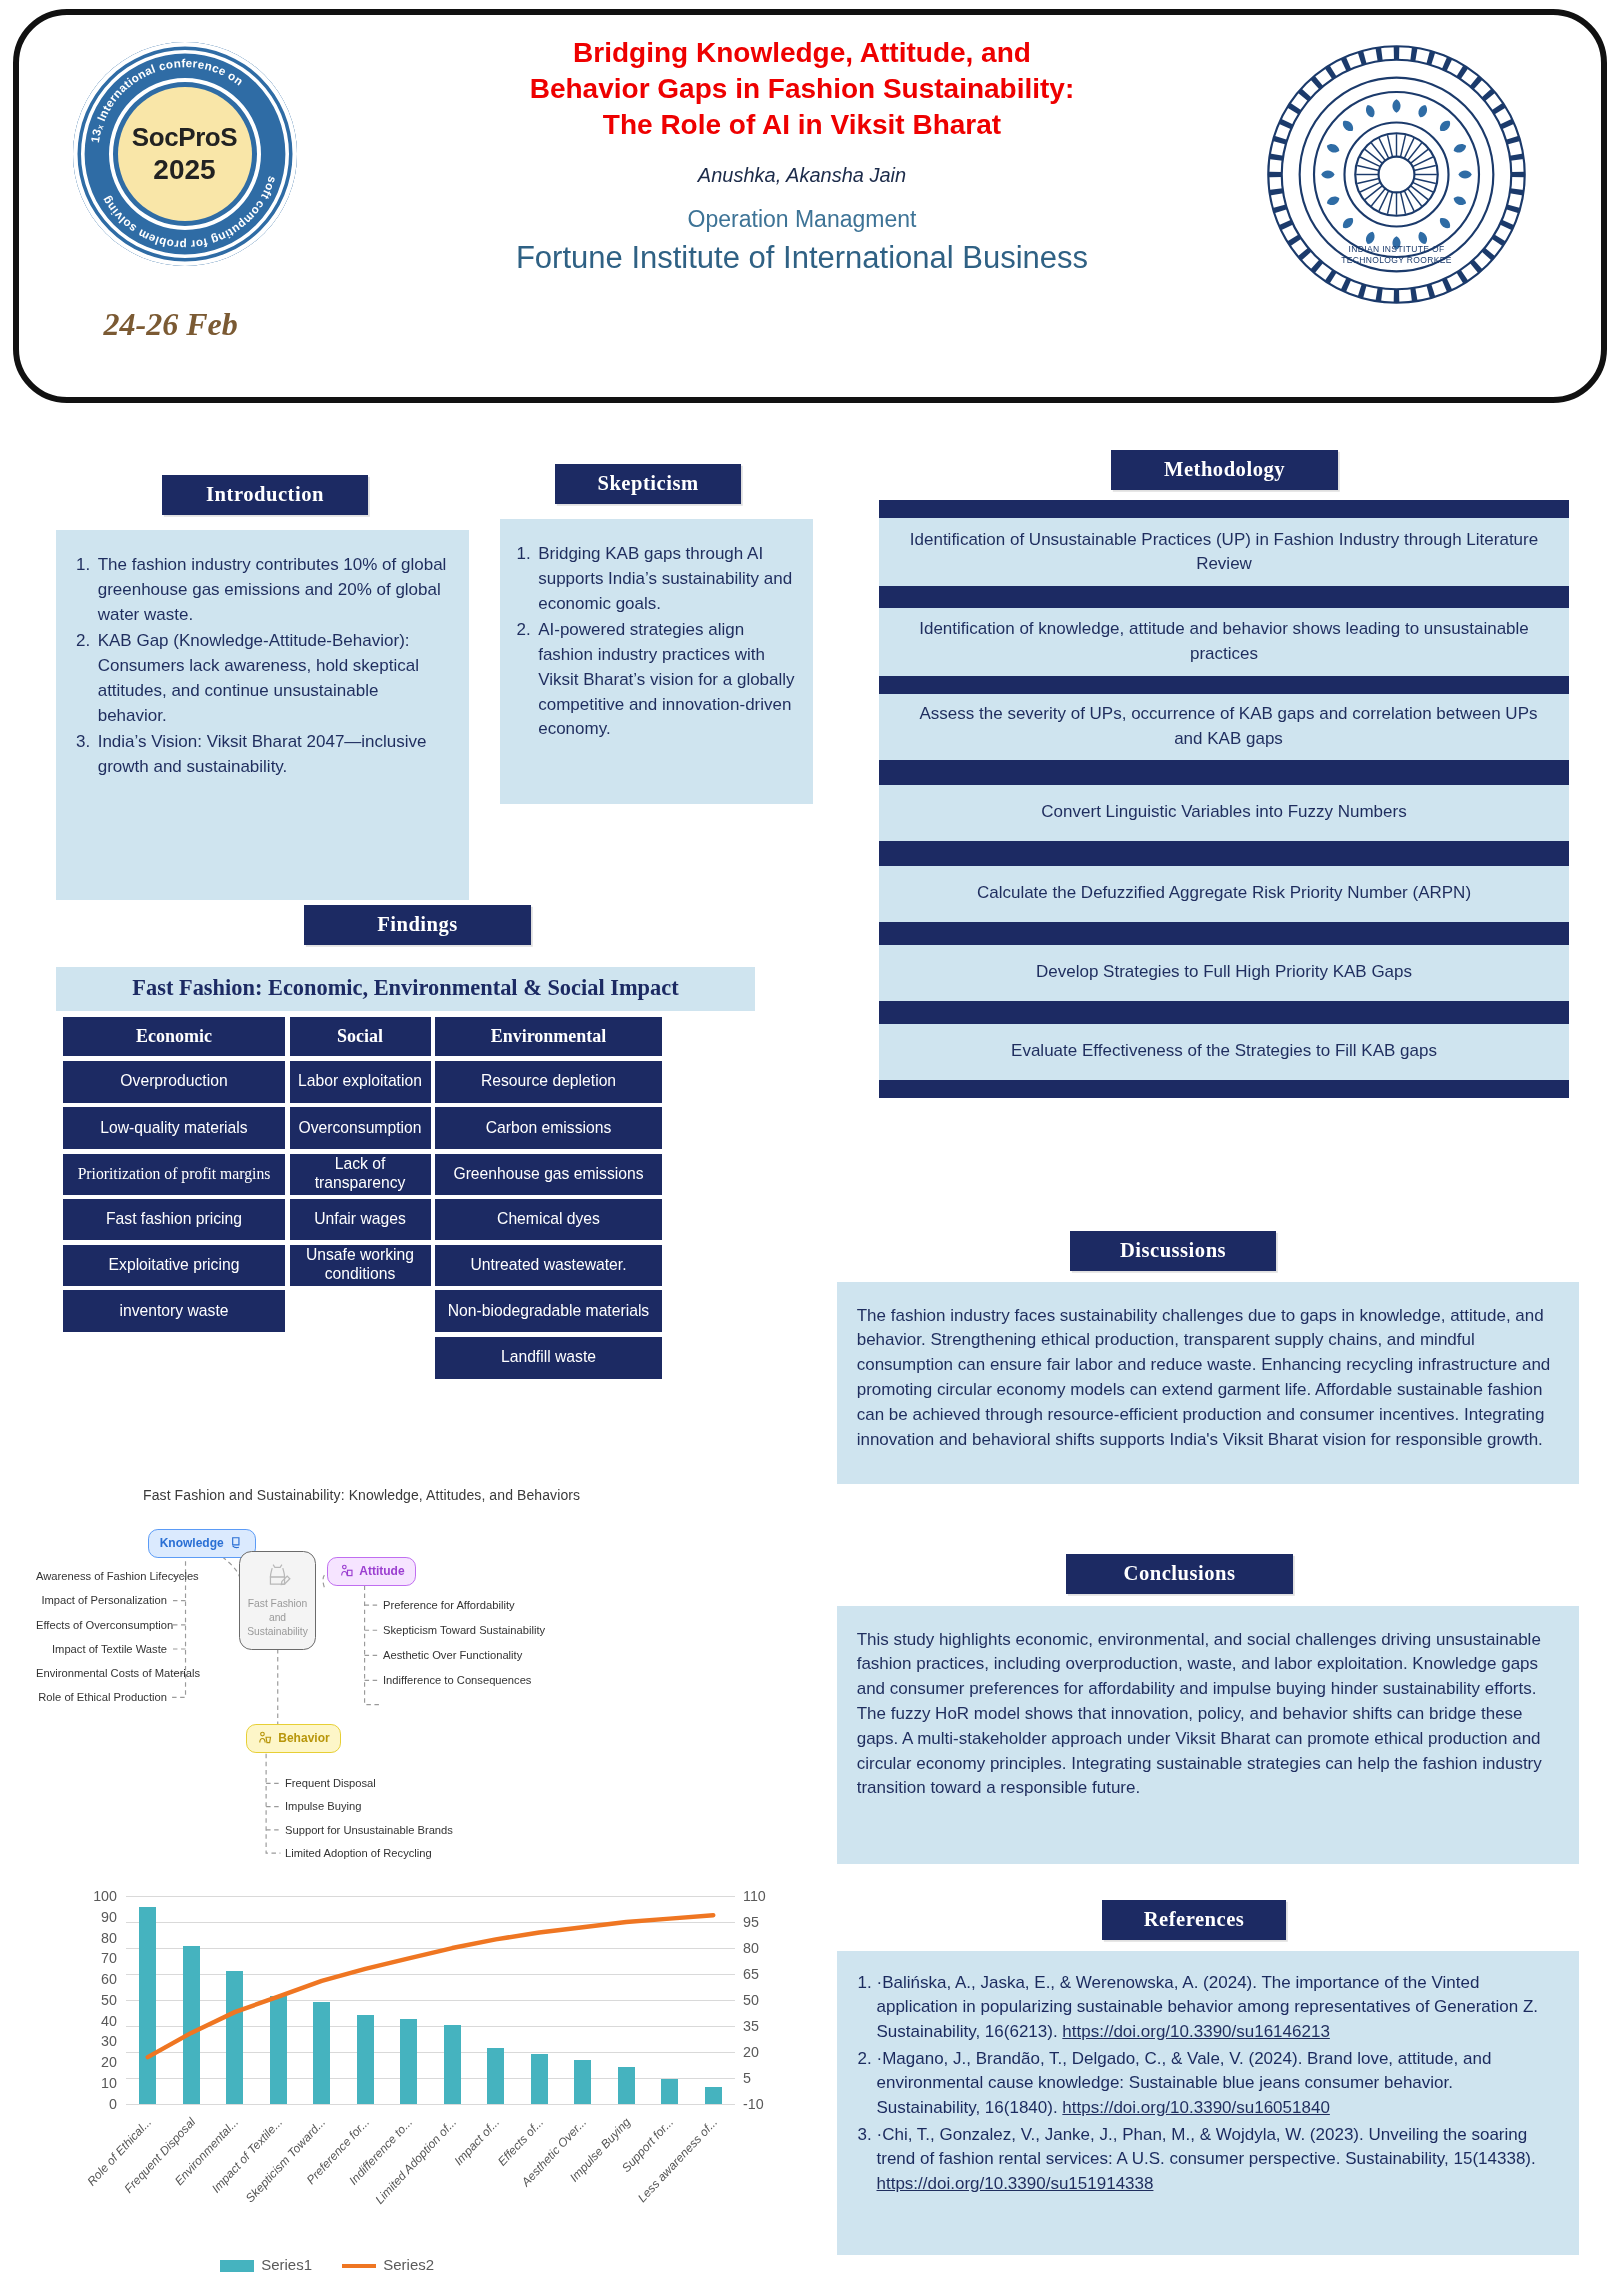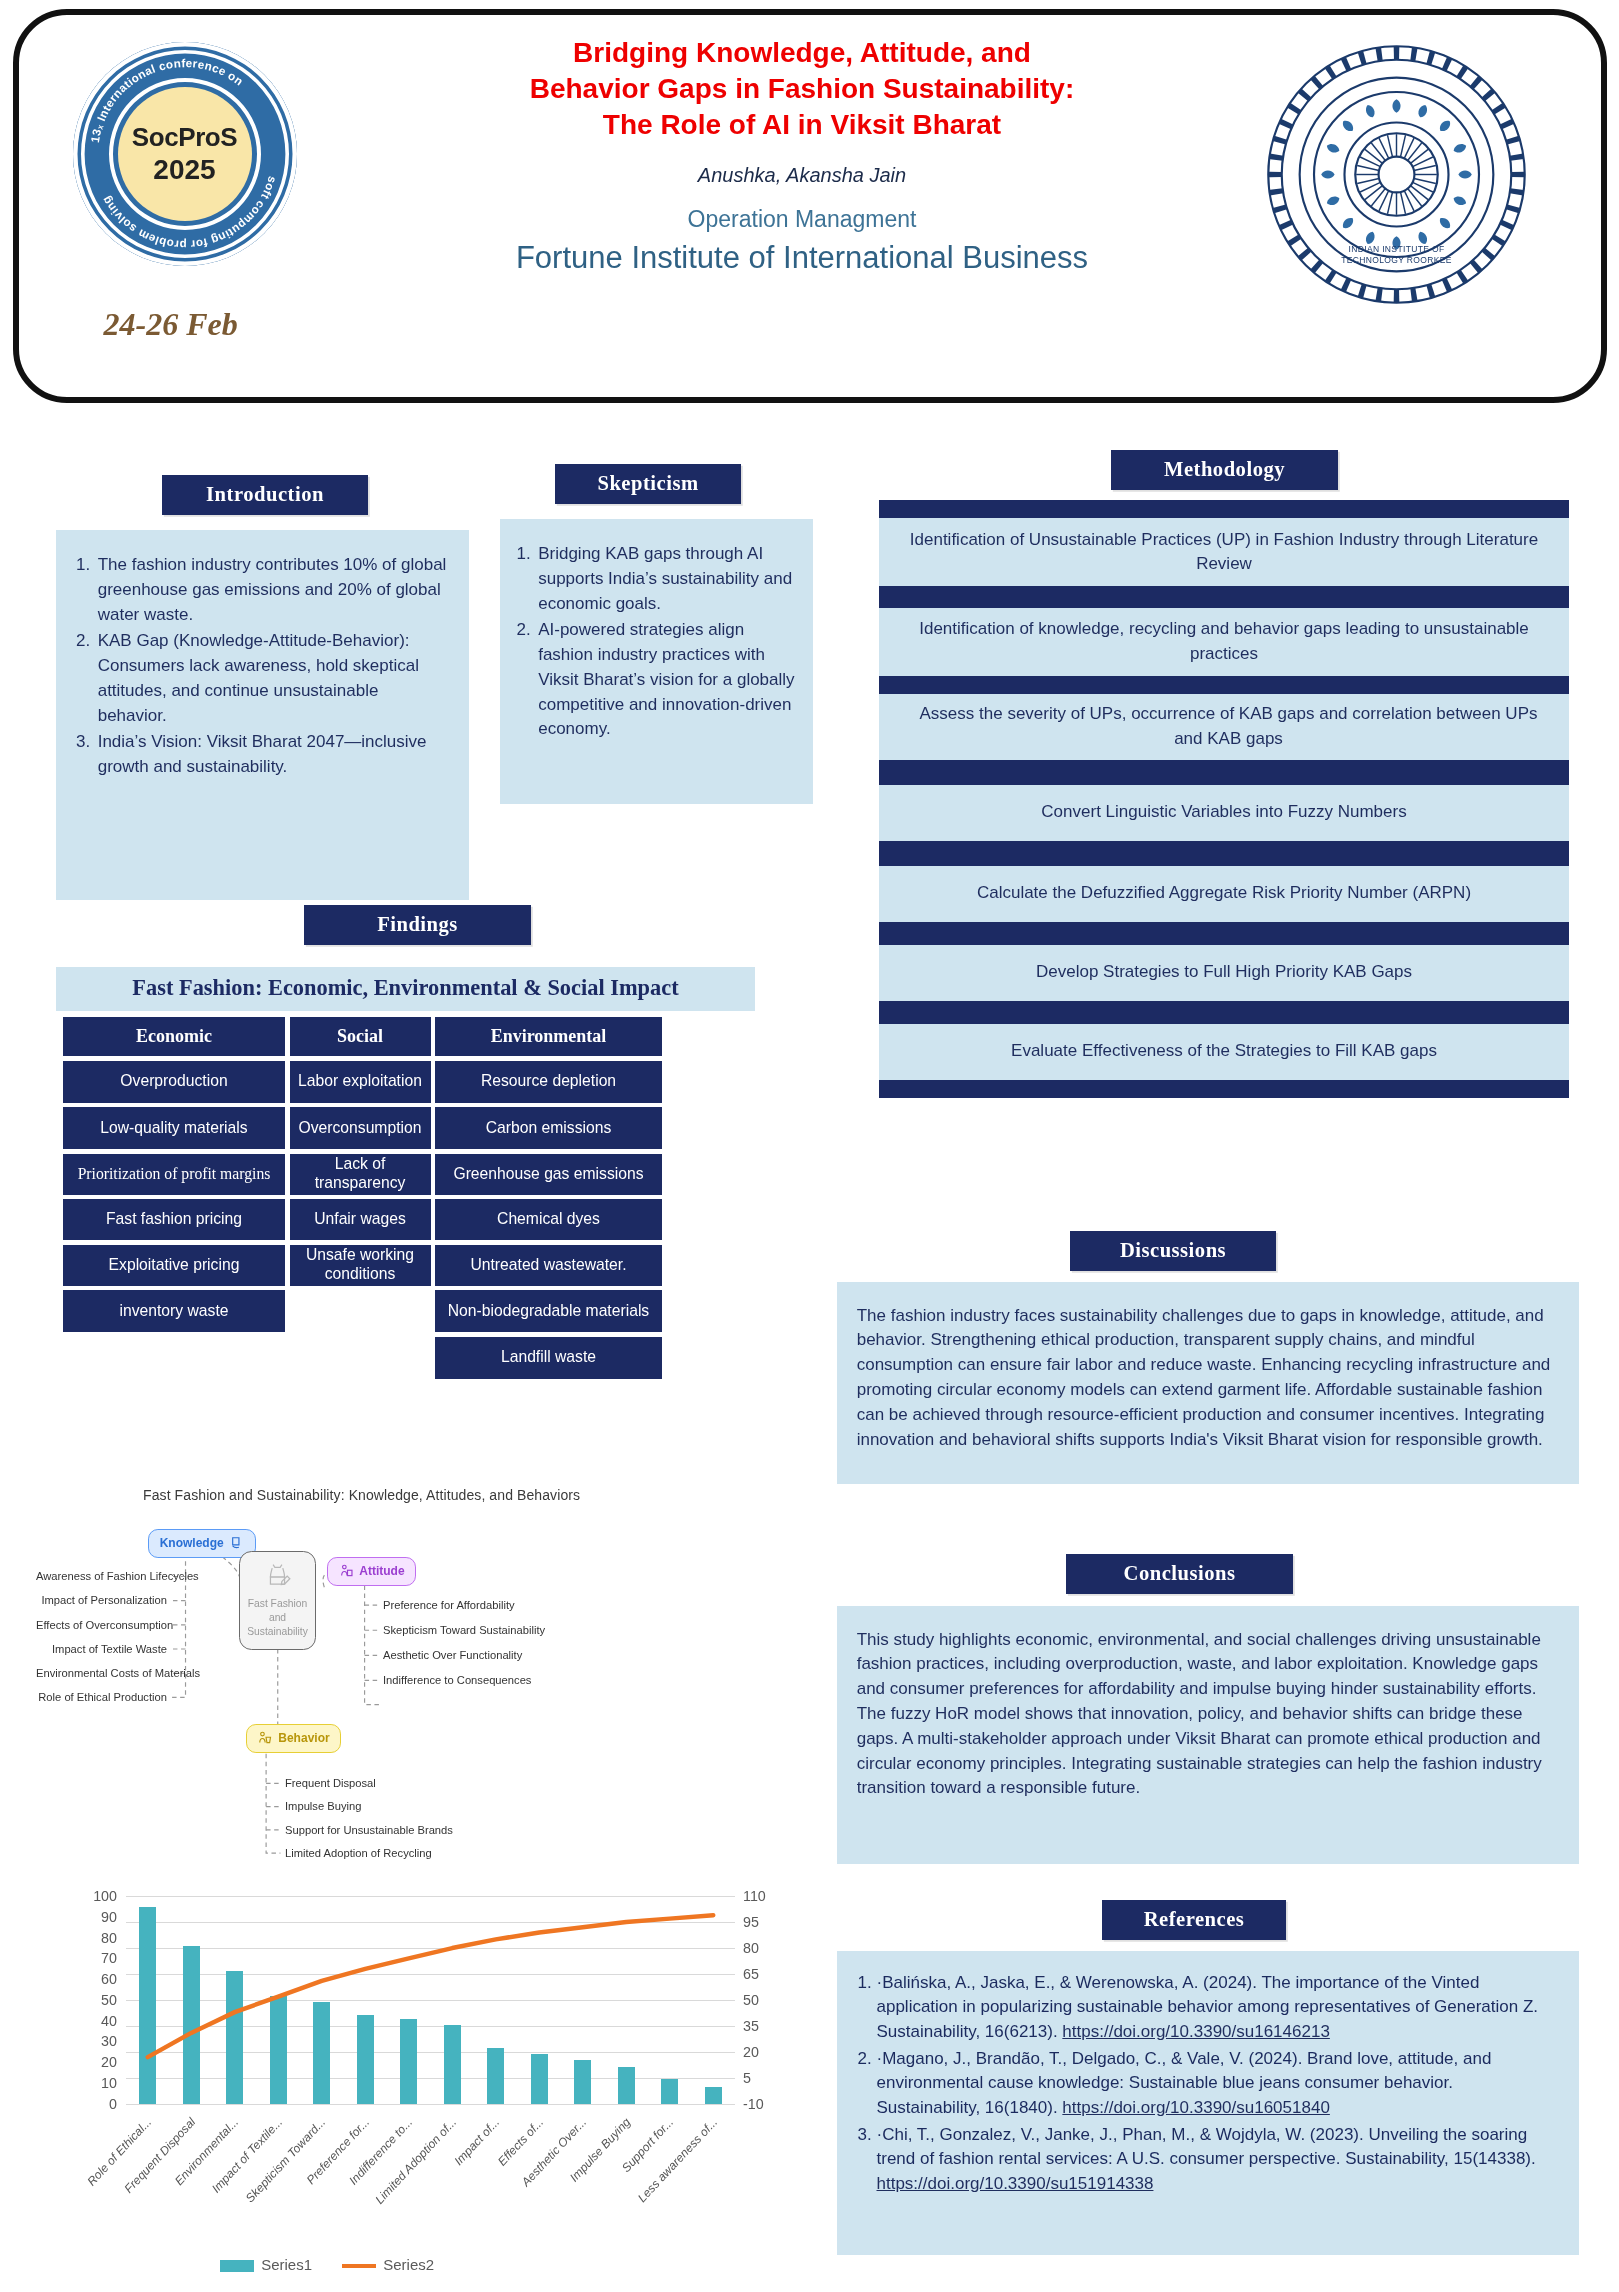--- a/index.html
+++ b/index.html
@@ -300,21 +300,21 @@
       <li>AI-powered strategies align fashion industry practices with Viksit Bharat’s vision for a globally competitive and innovation-driven economy.</li>
     </ol>
   </div>
 </div>
 
 <div class="sec-head" style="left:1111px; top:450px; width:227px;">Methodology</div>
 <div style="position:absolute; left:879px; top:500px; width:690px;">
   <div class="meth-bar" style="height:18px;"></div>
   <div class="meth-step" style="height:68px;">Identification of Unsustainable Practices (UP) in Fashion Industry through Literature Review</div>
   <div class="meth-bar" style="height:21.5px;"></div>
-  <div class="meth-step" style="height:68px;">Identification of knowledge, recycling and behavior gaps leading to unsustainable practices</div>
+  <div class="meth-step" style="height:68px;">Identification of knowledge, attitude and behavior shows leading to unsustainable practices</div>
   <div class="meth-bar" style="height:18px;"></div>
   <div class="meth-step" style="height:66px;padding-left:32px;">Assess the severity of UPs, occurrence of KAB gaps and correlation between UPs and KAB gaps</div>
   <div class="meth-bar" style="height:25px;"></div>
   <div class="meth-step" style="height:56px;">Convert Linguistic Variables into Fuzzy Numbers</div>
   <div class="meth-bar" style="height:25px;"></div>
   <div class="meth-step" style="height:56px;">Calculate the Defuzzified Aggregate Risk Priority Number (ARPN)</div>
   <div class="meth-bar" style="height:23px;"></div>
   <div class="meth-step" style="height:56px;">Develop Strategies to Full High Priority KAB Gaps</div>
   <div class="meth-bar" style="height:23px;"></div>
   <div class="meth-step" style="height:56px;">Evaluate Effectiveness of the Strategies to Fill KAB gaps</div>

